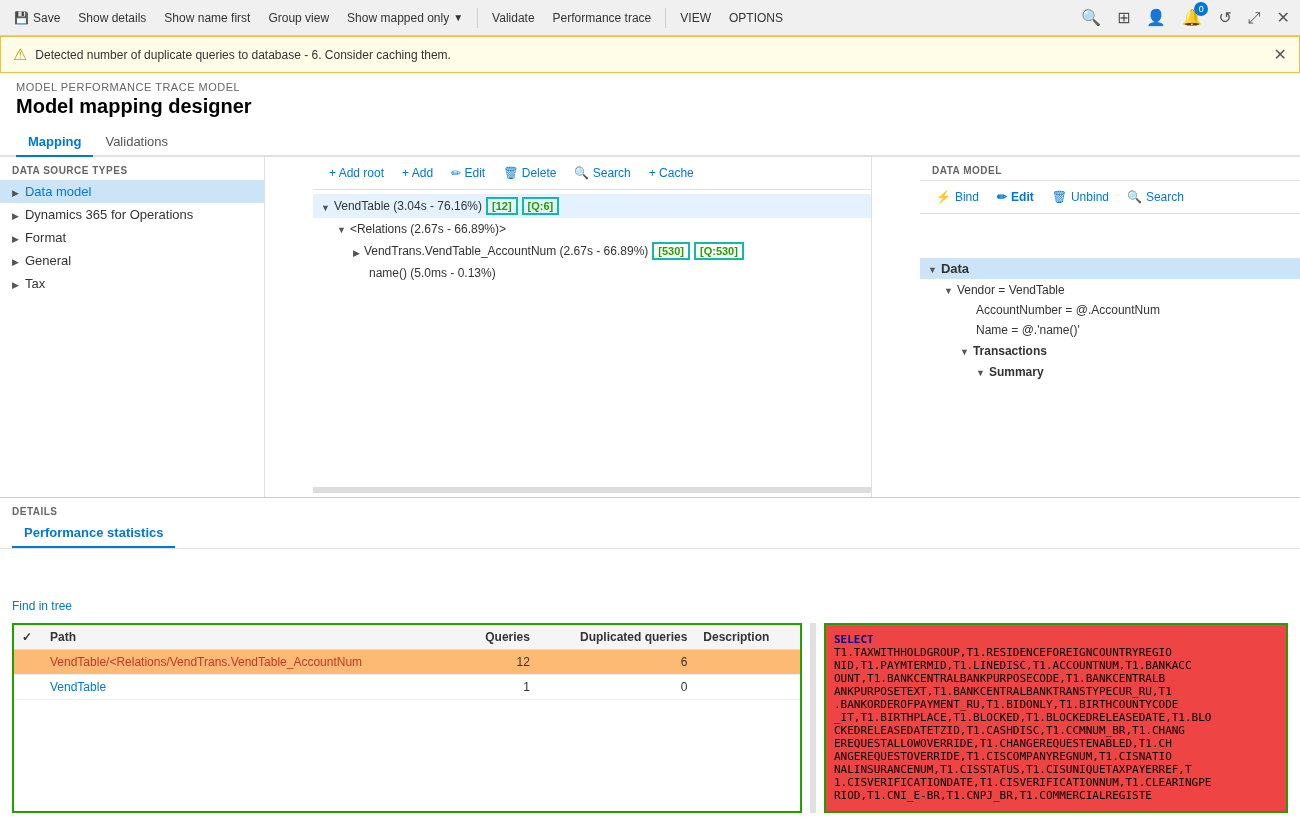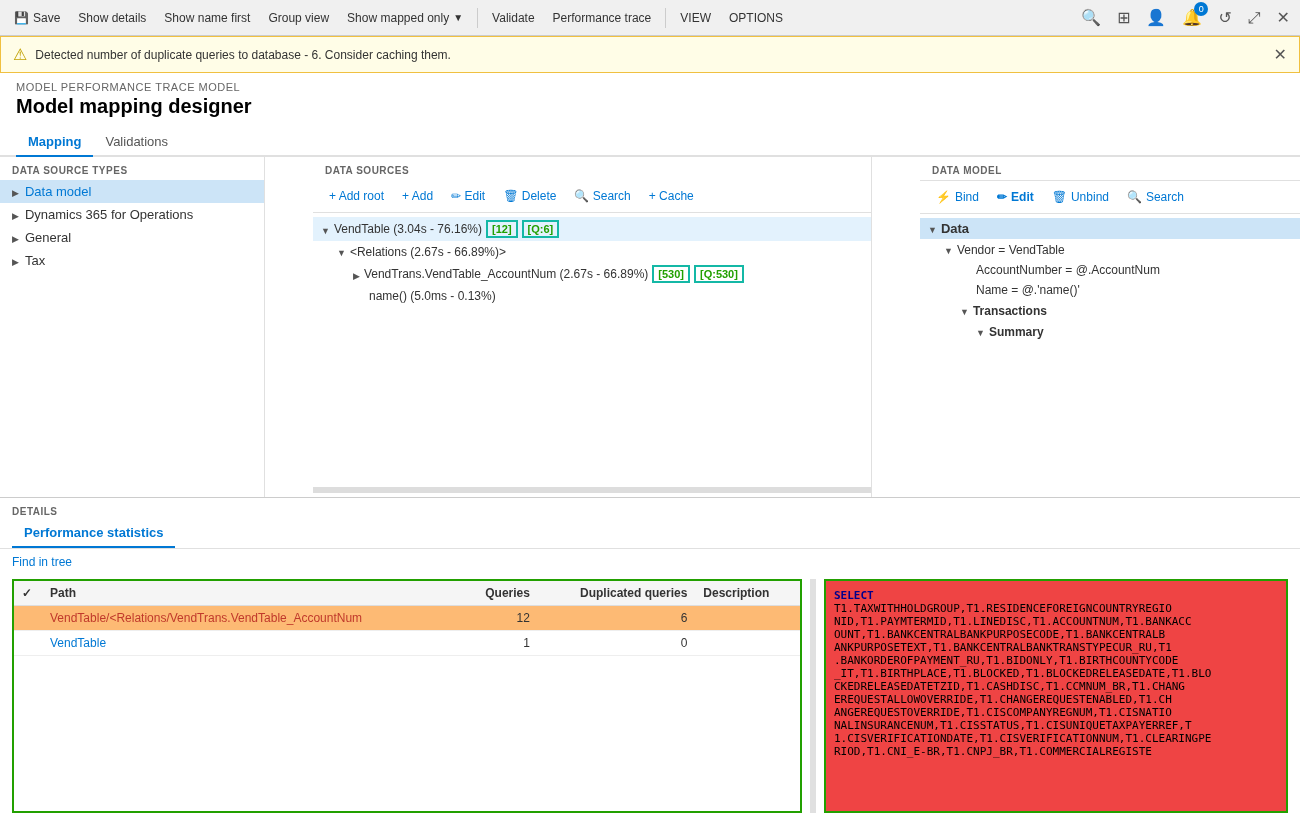--- a/index.html
+++ b/index.html
@@ -62,30 +62,30 @@
 
     
     .right-panel { width: 380px; display: flex; flex-direction: column; }
     .right-panel-header { font-size: 10px; font-weight: 700; color: #666; text-transform: uppercase; padding: 8px 12px 4px; letter-spacing: 0.5px; border-bottom: 1px solid #e0e0e0; }
     .right-toolbar { display: flex; align-items: center; gap: 2px; padding: 6px 8px; border-bottom: 1px solid #e0e0e0; }
     .right-btn { display: flex; align-items: center; gap: 4px; padding: 3px 8px; background: none; border: none; cursor: pointer; font-size: 12px; color: #0078d4; }
     .right-btn.active { color: #0078d4; font-weight: 600; }
     .right-tree { flex: 1; overflow-y: auto; padding: 4px 0; }
     .rt-item { display: flex; align-items: center; padding: 3px 8px; gap: 4px; cursor: pointer; }
     .rt-item.selected { background: #cce4f7; }
-    .rt-l0 { padding-left: 8px; }
+    .rt-l0 { padding-left: 8px; margin-top: 40px; }
     .rt-l1 { padding-left: 24px; }
     .rt-l2 { padding-left: 40px; }
     .rt-l3 { padding-left: 56px; }
 
     
     .details-section { border-top: 1px solid #ccc; height: 320px; display: flex; flex-direction: column; }
     .details-header { font-size: 10px; font-weight: 700; color: #666; text-transform: uppercase; padding: 8px 12px 4px; letter-spacing: 0.5px; }
     .details-tab { display: inline-block; padding: 4px 12px 6px; font-size: 13px; color: #0078d4; font-weight: 600; border-bottom: 2px solid #0078d4; margin: 0 12px; cursor: pointer; }
-    .find-in-tree { padding: 6px 12px; font-size: 12px; color: #0078d4; cursor: pointer; }
+    .find-in-tree { padding: 6px 12px; font-size: 12px; color: #0078d4; cursor: pointer; margin-top: 44px; }
 
     
     .details-content { display: flex; flex: 1; overflow: hidden; padding: 4px 12px; gap: 8px; }
     .perf-table-wrap { width: 790px; border: 2px solid #22a000; overflow: auto; }
     .perf-table { width: 100%; border-collapse: collapse; font-size: 12px; }
     .perf-table th { background: #f5f5f5; border-bottom: 1px solid #ddd; padding: 5px 8px; text-align: left; font-weight: 600; color: #333; }
     .perf-table th.right { text-align: right; }
     .perf-table td { padding: 5px 8px; border-bottom: 1px solid #eee; }
     .perf-table td.right { text-align: right; }
     .row-pink { background: #fdba74; margin-top: 32px; }
@@ -177,30 +177,33 @@
     <div class="tree-item selected">
       <span class="arrow-right"></span>
       <span class="item-label">Data model</span>
     </div>
     <div class="tree-item">
       <span class="arrow-right"></span>
       <span class="item-label">Dynamics 365 for Operations</span>
     </div>
     <div class="tree-item">
       <span class="arrow-right"></span>
+      <span class="item-label">Format</span>
+    </div>
+    <div class="tree-item">
+      <span class="arrow-right"></span>
       <span class="item-label">General</span>
     </div>
     <div class="tree-item">
       <span class="arrow-right"></span>
       <span class="item-label">Tax</span>
     </div>
   </div>
 
   <div class="mid-panel">
-    <div class="panel-header">DATA SOURCES</div>
     <div class="mid-toolbar">
       <button class="mid-btn">
         <span>+ Add root</span>
       </button>
       <button class="mid-btn">
         <span>+ Add</span>
       </button>
       <button class="mid-btn">
         <span>✏ Edit</span>
       </button>

